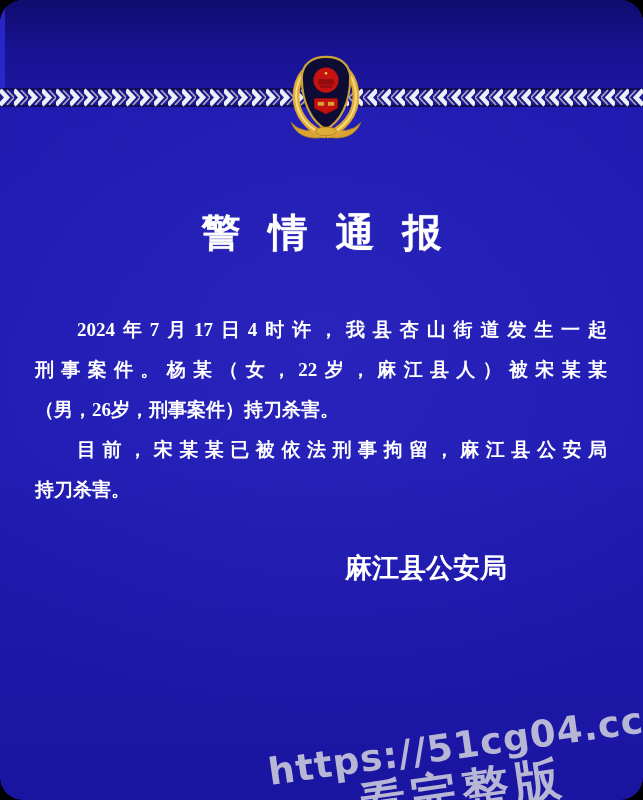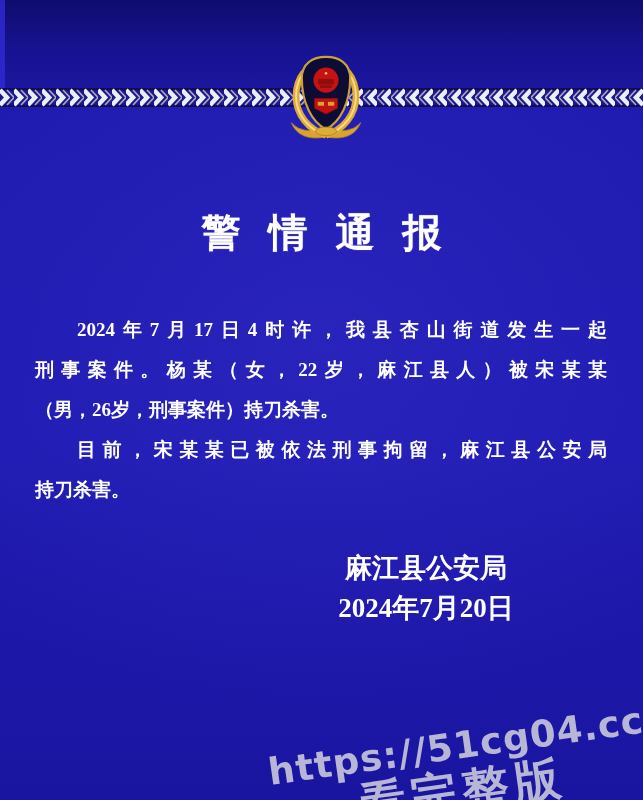--- a/index.html
+++ b/index.html
@@ -7,20 +7,21 @@
     position: relative;
     width: 643px;
     height: 800px;
     overflow: hidden;
     background:
       radial-gradient(ellipse 130% 90% at 50% 42%,
         rgba(58,52,205,0.35) 0%, rgba(0,0,0,0) 55%),
       linear-gradient(180deg, #1e19ae 0%, #201bb2 55%, #1a15a0 100%);
     font-family: "Liberation Serif", "DejaVu Serif", serif;
     color: #ffffff;
+    border-radius: 23px;
   }
   
   .top-band {
     position: absolute;
     top: 0; left: 0;
     width: 643px; height: 98px;
     background: linear-gradient(180deg, #0f0c6e 0%, #181394 55%, #1c179e 100%);
   }
   
   .left-edge-glow {
@@ -139,21 +140,20 @@
   <div class="body-text">
     <div class="line fill indent">2024年7月17日4时许，我县杏山街道发生一起</div>
     <div class="line fill">刑事案件。杨某（女，22岁，麻江县人）被宋某某</div>
     <div class="line">（男，26岁，刑事案件）持刀杀害。</div>
     <div class="line fill indent">目前，宋某某已被依法刑事拘留，麻江县公安局</div>
     <div class="line">持刀杀害。</div>
   </div>
 
   <div class="signature">
     <div>麻江县公安局</div>
-    <div>2024年7月20日</div>
   </div>
 
   <div class="watermark">
     <div class="wm-url">https://51cg04.cc</div>
     <div class="wm-caption">看完整版</div>
   </div>
 
 </div>
 
 </body></html>

